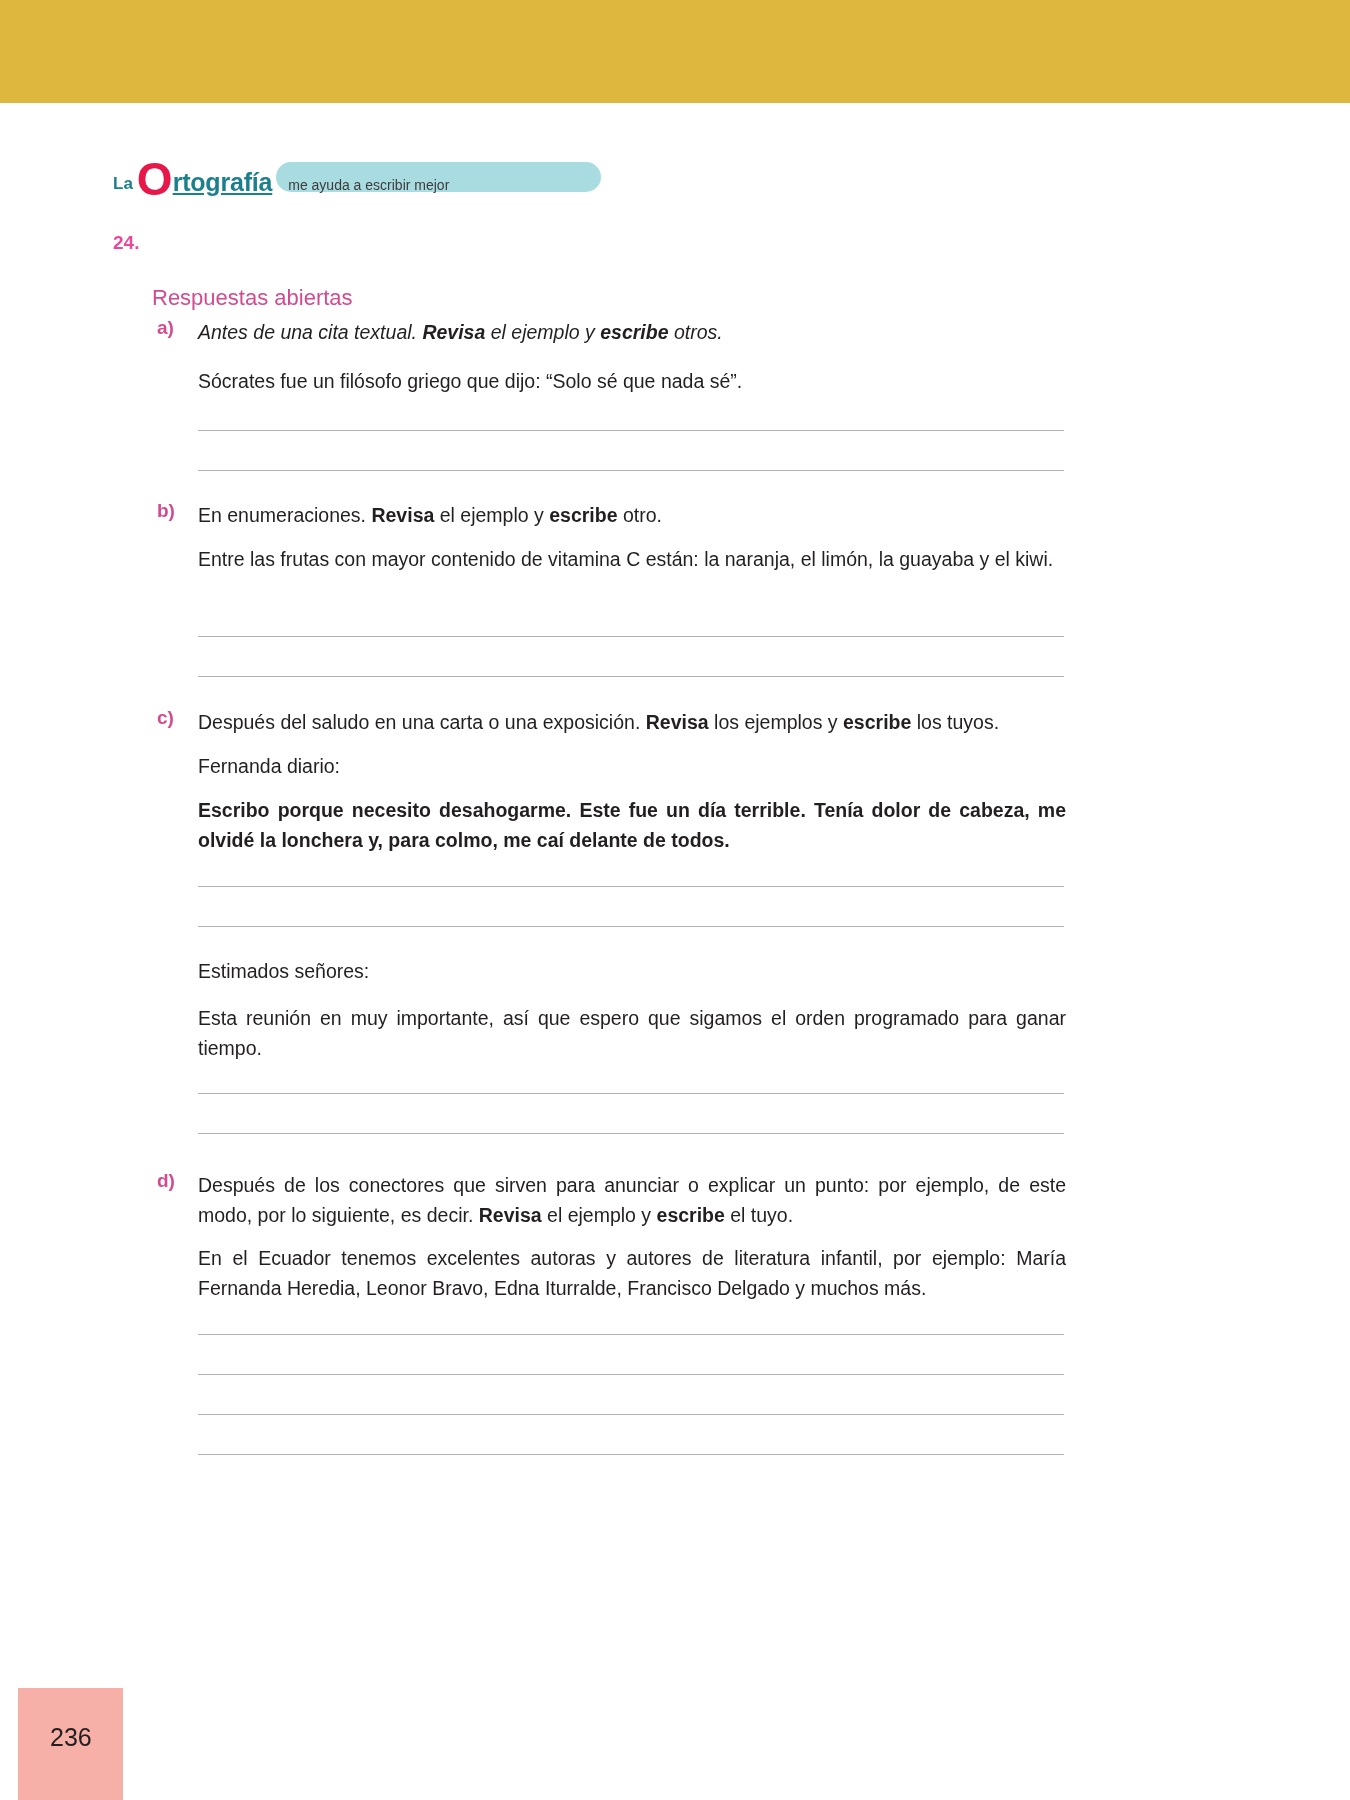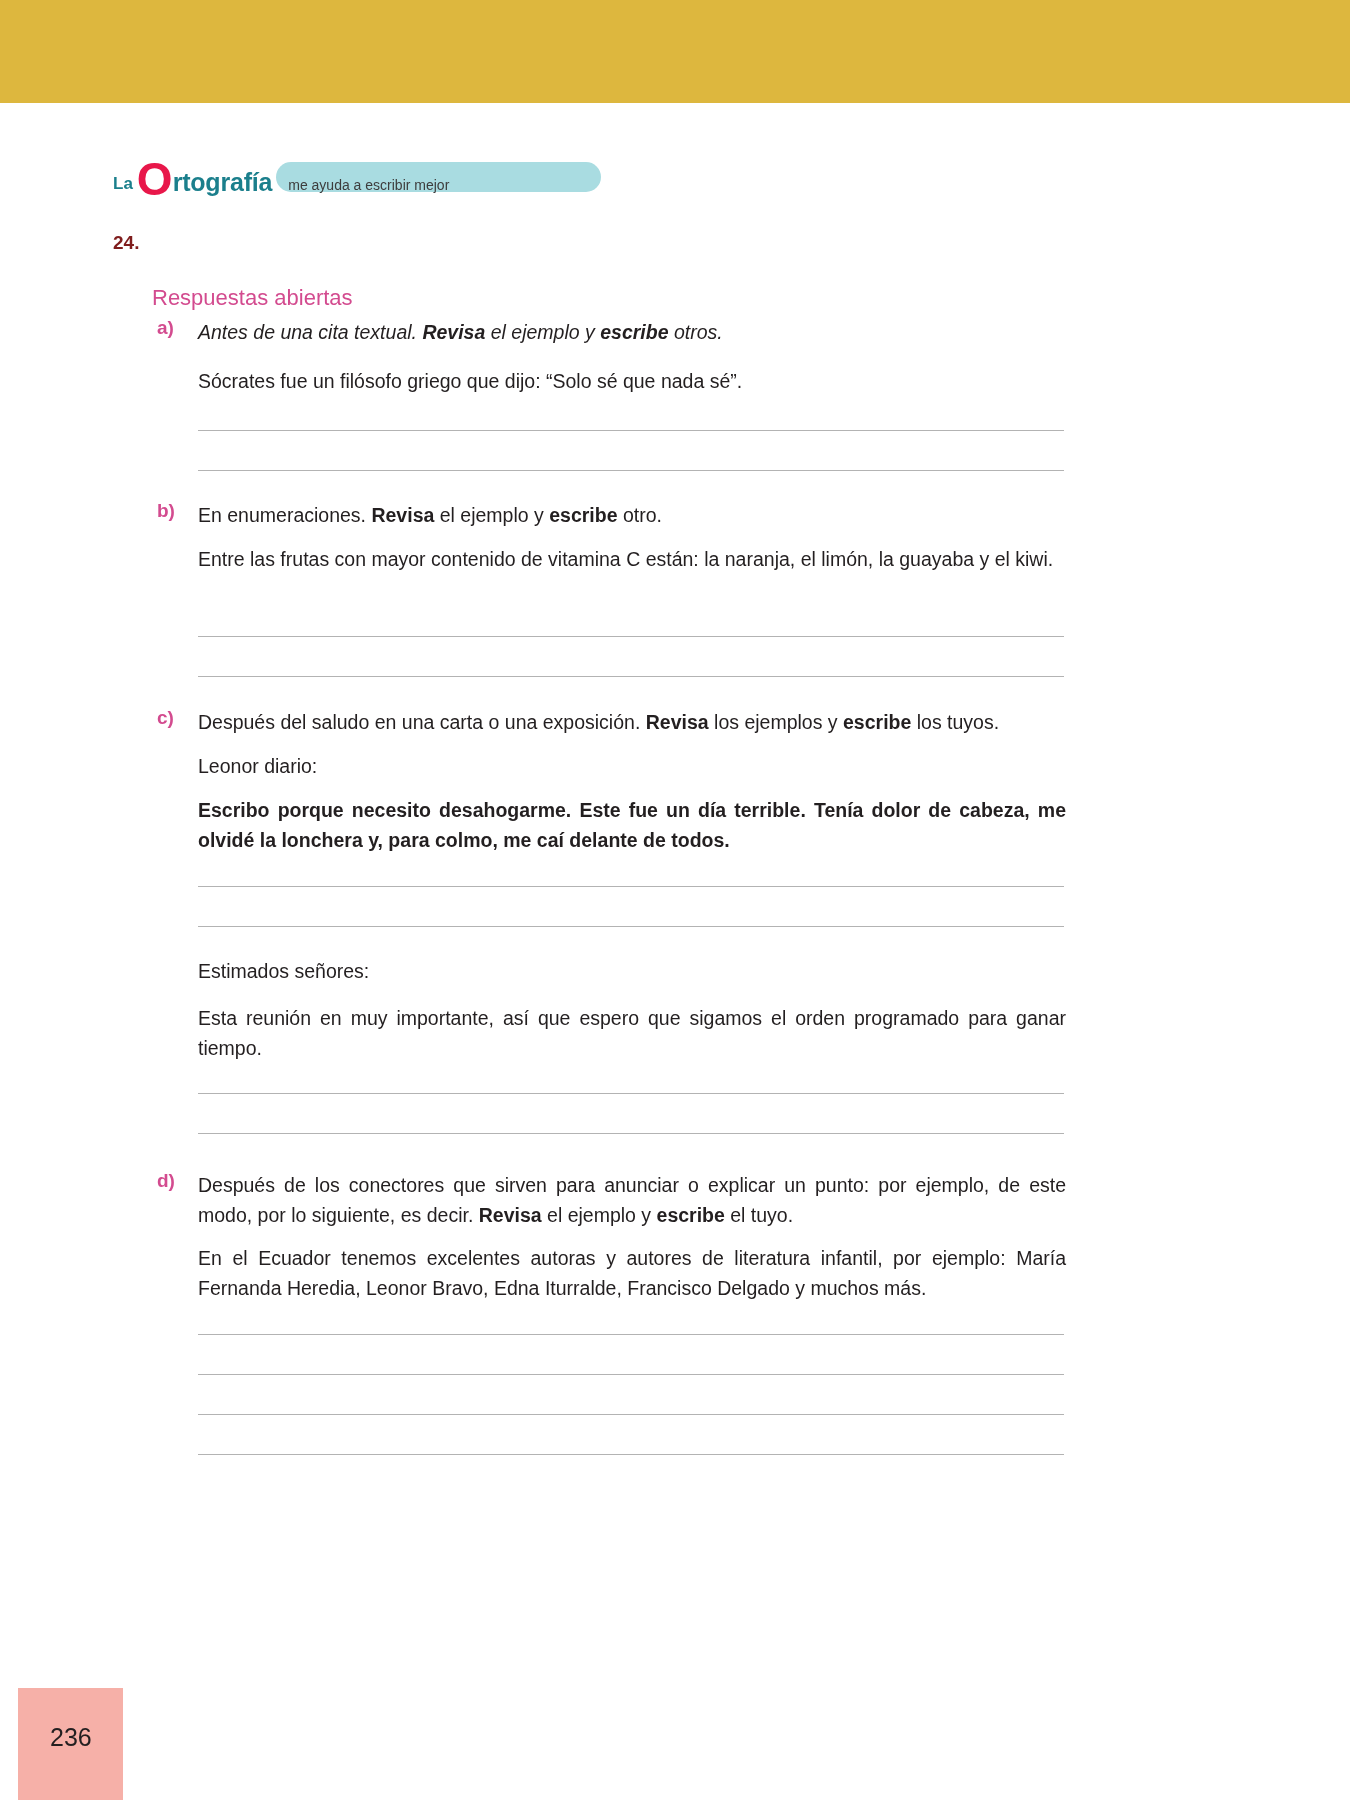--- a/index.html
+++ b/index.html
@@ -73,38 +73,39 @@
     font-family: "Liberation Sans", sans-serif;
   }
   .sh-word {
     position: relative;
     z-index: 2;
     font-size: 25px;
     color: #1b7f8c;
     font-weight: 700;
     padding-top: 6px;
     letter-spacing: -0.2px;
+    text-decoration: underline;
   }
   .sh-tail {
     position: relative;
     z-index: 2;
     font-size: 14px;
     color: #3d3d3d;
     padding-top: 12px;
     margin-left: 16px;
   }
 
   
   .ex-number {
     position: absolute;
     left: 113px;
     top: 232px;
     font-size: 19px;
     font-weight: 700;
-    color: #7f1d1d;
+    color: #ec4899;
   }
   .ex-intro {
     position: absolute;
     left: 152px;
     top: 231px;
     width: 913px;
     font-size: 19.5px;
     line-height: 30px;
     color: #231f20;
     text-align: left;
@@ -218,21 +219,21 @@
     <span>En enumeraciones. </span><b>Revisa</b><span> el ejemplo y </span><b>escribe</b><span> otro.</span>
   </div>
   <div class="example justify" style="top:544px;">Entre las frutas con mayor contenido de vitamina C están: la naranja, el limón, la guayaba y el kiwi.</div>
   <div class="rule" style="top:636px;"></div>
   <div class="rule" style="top:676px;"></div>
 
   <div class="item-letter" style="top:707px;">c)</div>
   <div class="item-prompt" style="top:707px;">
     <span>Después del saludo en una carta o una exposición. </span><b>Revisa</b><span> los ejemplos y </span><b>escribe</b><span> los tuyos.</span>
   </div>
-  <div class="example" style="top:751px;">Leonor diario:</div>
+  <div class="example" style="top:751px;">Fernanda diario:</div>
   <div class="example justify" style="top:795px;font-weight:bold;">Escribo porque necesito desahogarme. Este fue un día terrible. Tenía dolor de cabeza, me olvidé la lonchera y, para colmo, me caí delante de todos.</div>
   <div class="rule" style="top:886px;"></div>
   <div class="rule" style="top:926px;"></div>
   <div class="example" style="top:956px;">Estimados señores:</div>
   <div class="example justify" style="top:1003px;">Esta reunión en muy importante, así que espero que sigamos el orden programado para ganar tiempo.</div>
   <div class="rule" style="top:1093px;"></div>
   <div class="rule" style="top:1133px;"></div>
 
   <div class="item-letter" style="top:1170px;">d)</div>
   <div class="item-prompt justify" style="top:1170px;">

